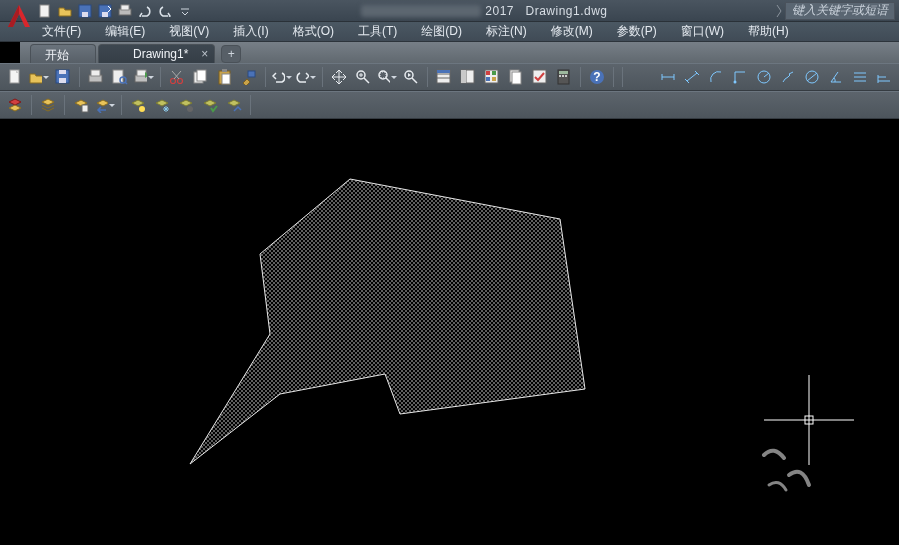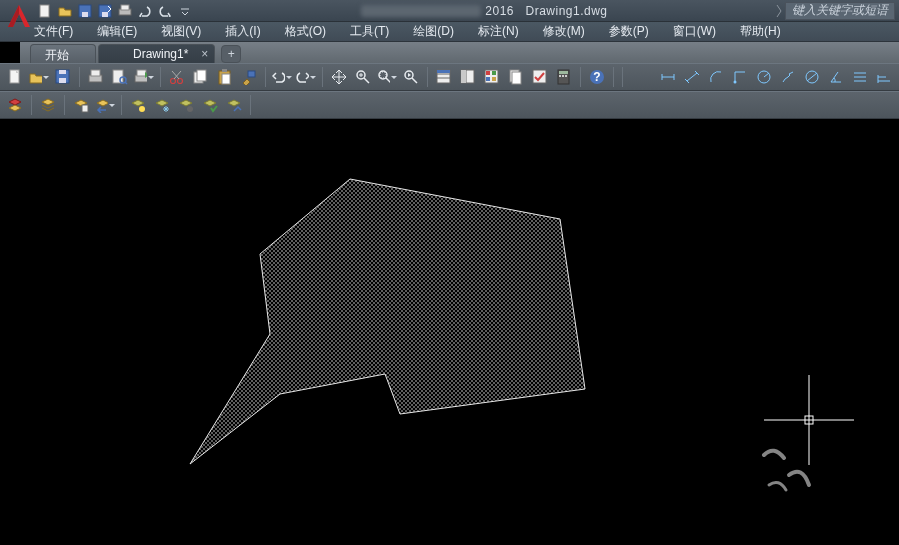--- a/index.html
+++ b/index.html
@@ -6,21 +6,21 @@
 body { width:899px; height:545px; background:#000; overflow:hidden; }
 
 .titlebar { height:22px; background:linear-gradient(#4a5560,#3a4550); display:flex; align-items:center; padding:0 4px; gap:2px; border-bottom:1px solid #2a3138; }
 .app-logo { width:30px; height:30px; position:relative; top:5px; z-index:5; }
 .qat { display:flex; gap:2px; align-items:center; }
 .qat-btn { width:18px; height:18px; display:flex; align-items:center; justify-content:center; color:#cfd6de; border:1px solid transparent; border-radius:2px; }
 .title-text { flex:1; text-align:center; color:#d8dee5; font-size:12px; letter-spacing:0.5px; }
 .title-blur { display:inline-block; width:120px; height:12px; background:#5c6670; filter:blur(2px); border-radius:3px; vertical-align:middle; }
 .search-box { width:110px; height:18px; background:#5a6672; border:1px solid #4a525c; color:#c9d1da; font-style:italic; padding:0 6px; display:flex; align-items:flex-end; }
 
-.menubar { height:20px; background:linear-gradient(#4b5863,#404b56); display:flex; align-items:center; padding-left:22px; gap:0; border-bottom:1px solid #2d343b; }
+.menubar { height:20px; background:linear-gradient(#4b5863,#404b56); display:flex; align-items:center; padding-left:30px; gap:0; border-bottom:1px solid #2d343b; }
 .menu-item { color:#e4e9ef; padding:2px 12px; cursor:default; }
 
 .doctabs { height:21px; background:linear-gradient(#777f87,#60686f); display:flex; align-items:flex-end; padding-left:10px;margin-left:20px; }
 .doctab { height:19px; padding:2px 26px 0 14px; color:#f0f3f7; background:linear-gradient(#6a737c,#575f67); border:1px solid #4a5158; border-bottom:none; border-radius:4px 4px 0 0; margin-right:2px; position:relative; cursor:default; }
 .doctab.active { background:linear-gradient(#3d4750,#353e46);padding-left:34px; }
 .doctab.has-x::after { content:"×"; position:absolute; right:6px; top:2px; color:#bcc3cb; }
 .addtab { width:20px; height:18px; background:#575f67; border:1px solid #4a5158; border-radius:4px; color:#cfd6de; display:flex; align-items:center; justify-content:center; margin-left:4px; cursor:default; }
 
 .toolbar-row { height:28px; background:linear-gradient(#5c646c,#4d555c); border-top:1px solid #6c7680; border-bottom:1px solid #353b41; display:flex; align-items:center; padding:0 4px; gap:2px; }
 .tbtn { width:22px; height:22px; display:flex; align-items:center; justify-content:center; color:#e8ecf0; border:1px solid transparent; border-radius:2px; cursor:default; }
@@ -84,21 +84,21 @@
         </svg>
       </div>
     <div class="qat-btn">
         <svg width="10" height="10">
           <path d="M1 3h8M2 6l3 3 3-3" fill="none" stroke="#cfd6de"></path>
         </svg>
       </div>
   </div>
   <div class="title-text">
     <span class="title-blur"></span>
-    <span>2016</span>&nbsp;&nbsp;
+    <span>2017</span>&nbsp;&nbsp;
     <span>Drawing1.dwg</span>
   </div>
   <svg width="8" height="14">
       <path d="M2 1l4 6-4 6" fill="none" stroke="#8a939c"></path>
     </svg>
   <div class="search-box" title="键入关键字或短语">
     <span>键入关键字或短语</span>
   </div>
 </div>
 

